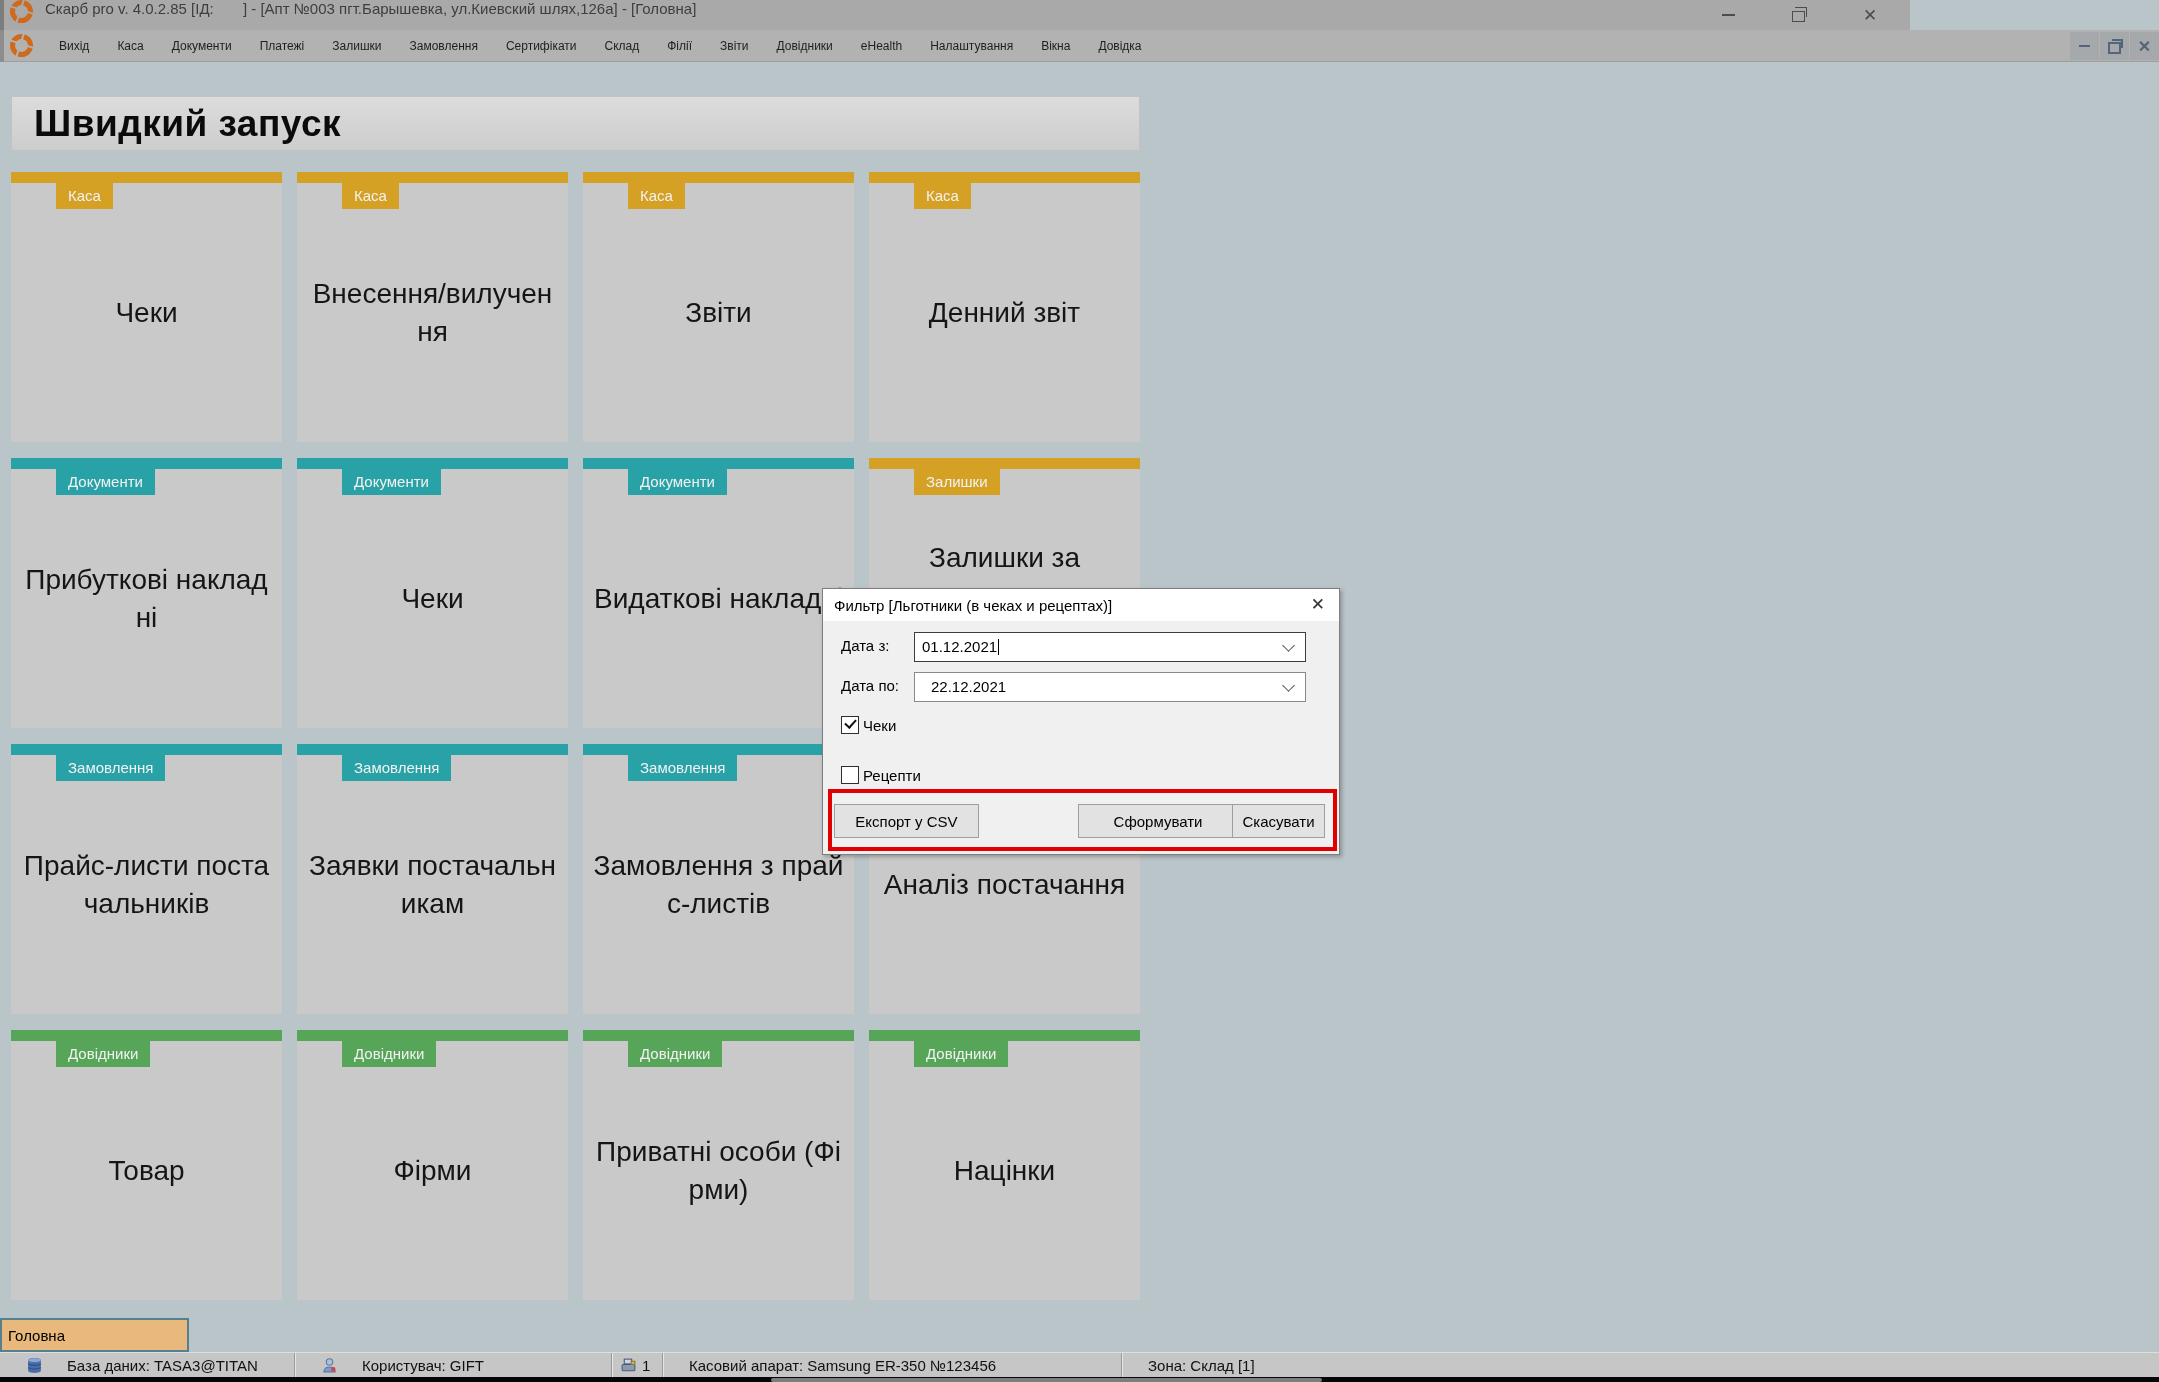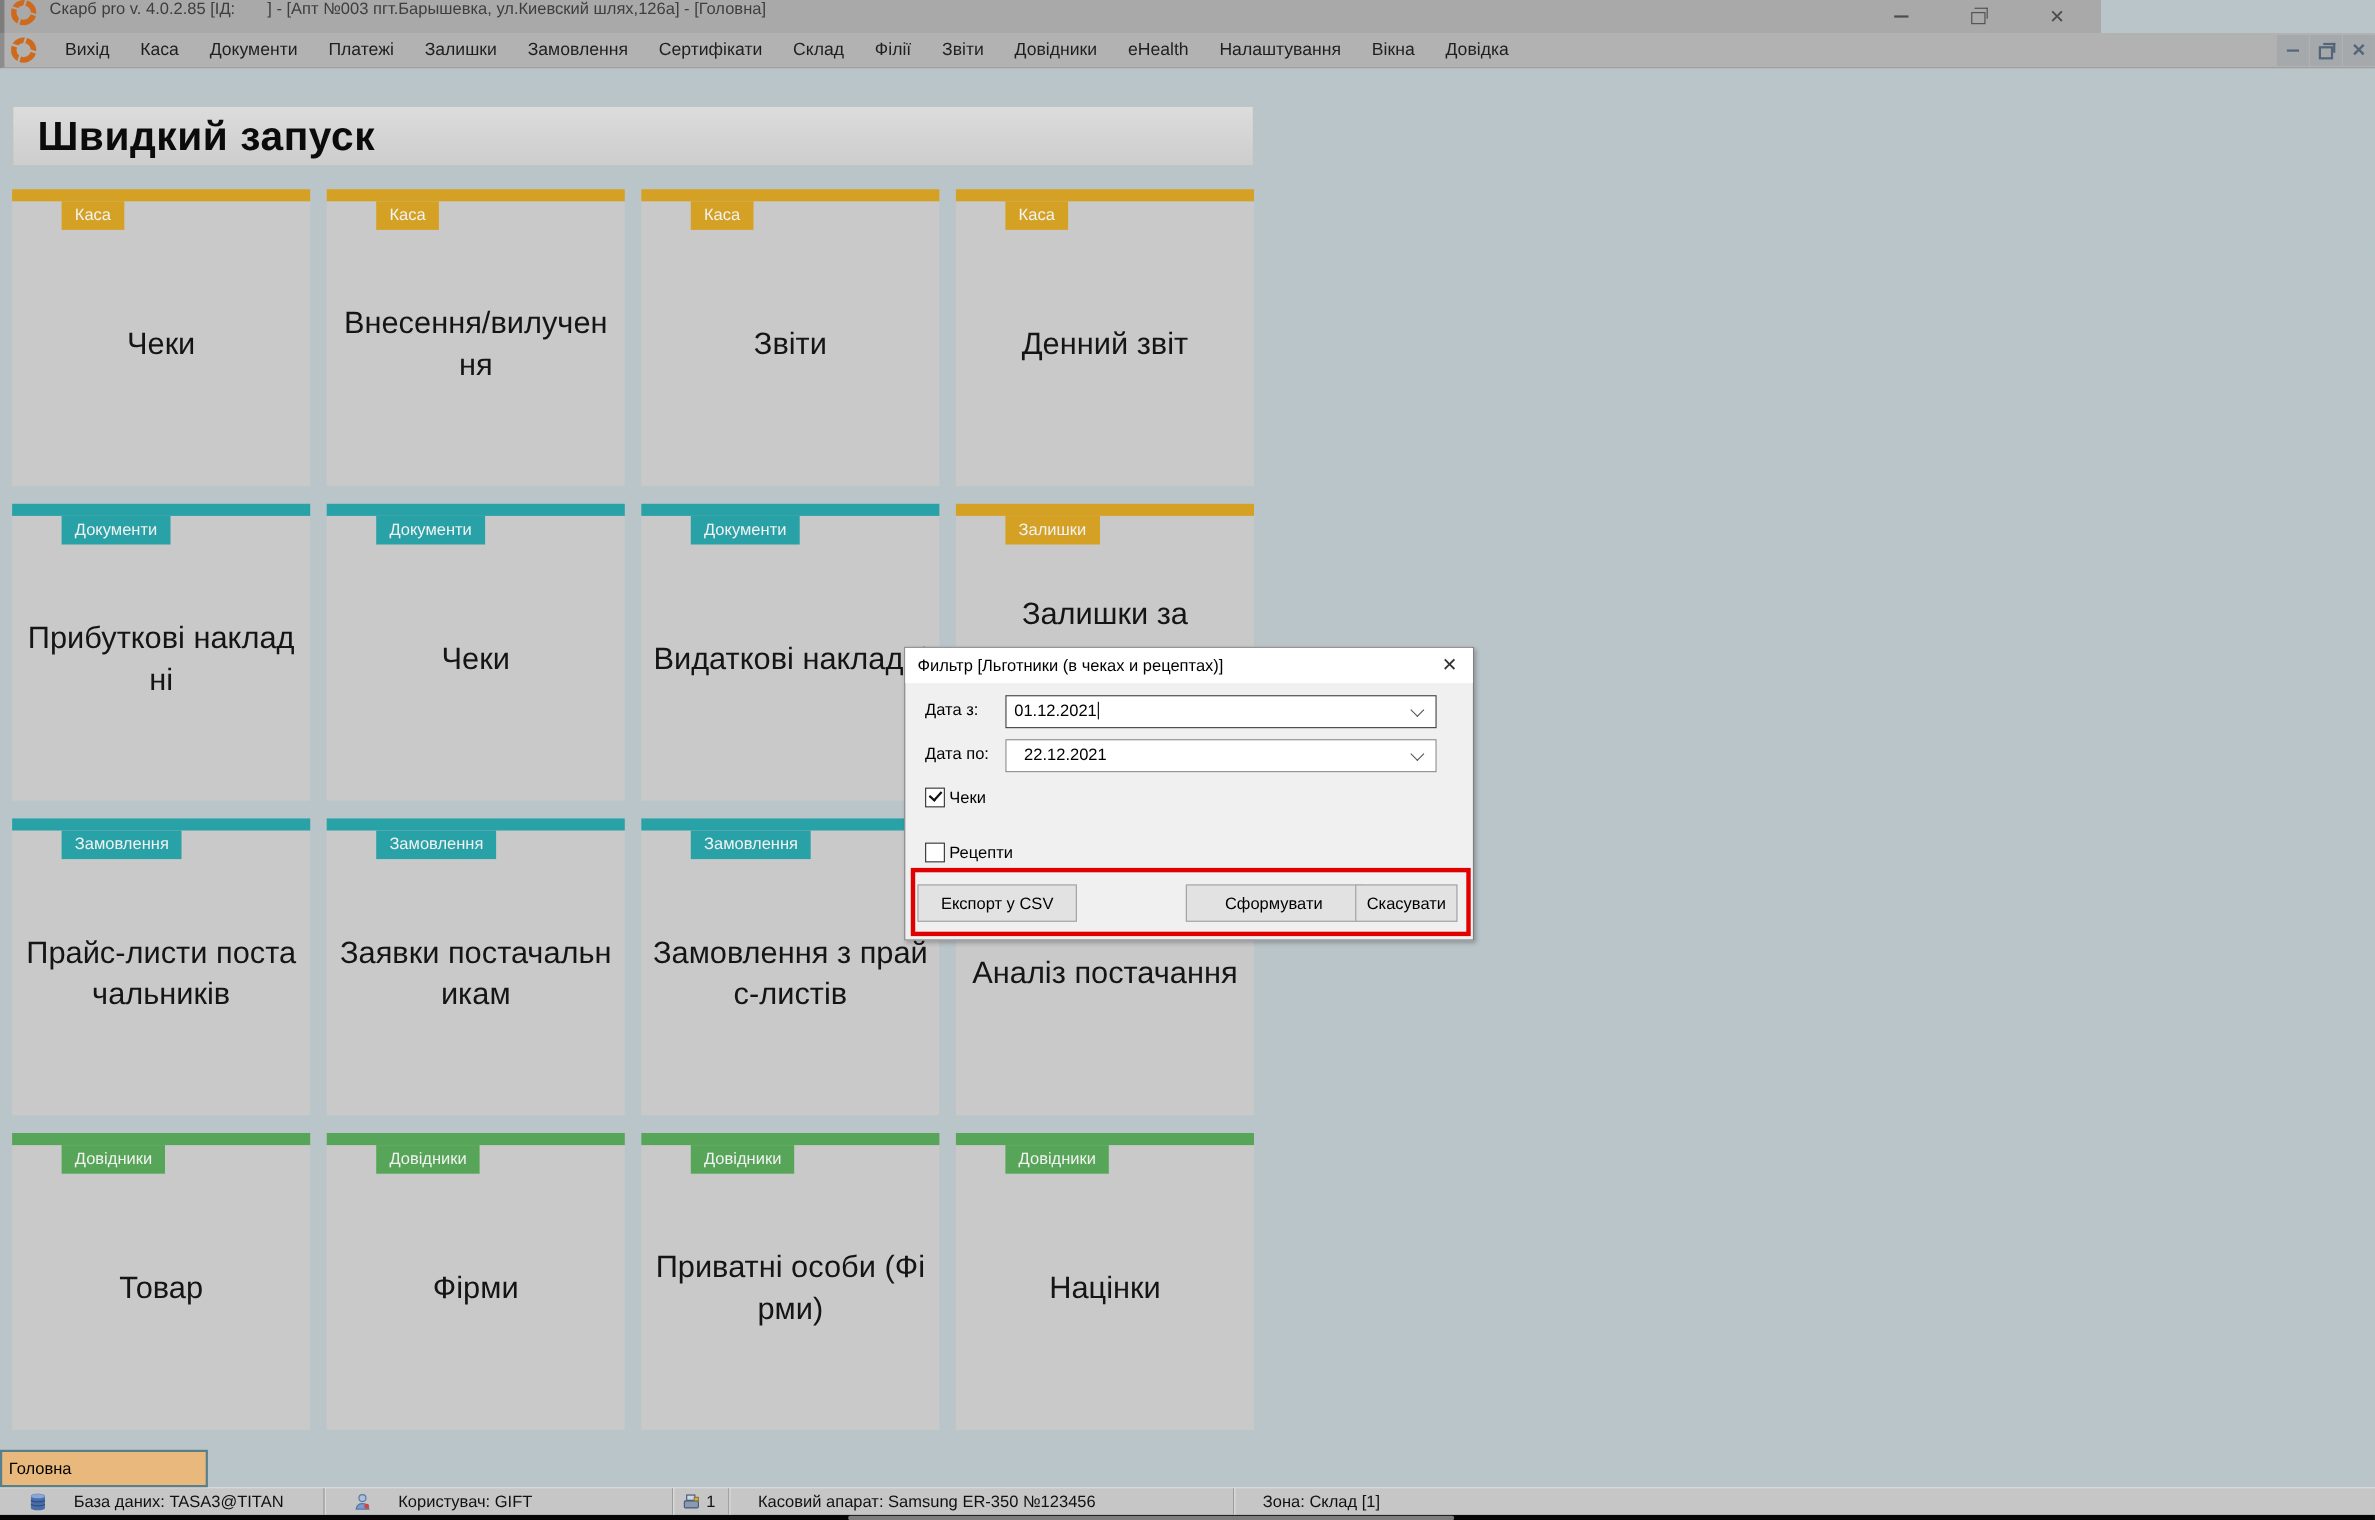--- a/index.html
+++ b/index.html
@@ -33,21 +33,21 @@
   .glyph-restore{position:relative;width:11px;height:9px;border:1.5px solid #4c4c4c;background:transparent;margin-top:3px;}
   .glyph-restore::before{content:"";position:absolute;left:2px;top:-5px;width:11px;height:9px;border:1.5px solid #4c4c4c;border-bottom:none;border-left:none;}
   
   .menubar{
     position:absolute;left:0;top:30px;width:2159px;height:32px;
     background:#b2b2b2;display:flex;align-items:center;
     border-left:4px solid #8d8d8d;border-bottom:1px solid #9e9e9e;box-sizing:border-box;
   }
   .menubar .app-logo{background:#b2b2b2;}
   .menubar .app-logo::before,.menubar .app-logo::after{background:#b2b2b2;}
-  .menu-item{font-size:16px;color:#1f1f1f;padding:0 14px;cursor:default;}
+  .menu-item{font-size:12px;color:#1f1f1f;padding:0 14px;cursor:default;}
   .mdi-controls{position:absolute;right:0;top:2px;height:28px;display:flex;}
   .mdi-btn{width:29px;height:28px;background:#a5a9ab;display:flex;align-items:center;justify-content:center;color:#54657a;font-weight:bold;border-left:1px solid #b2b2b2;}
   .mdi-btn .glyph-min{border-color:#54657a;width:11px;}
   .mdi-restore{position:relative;width:9px;height:8px;border:2px solid #54657a;margin-top:3px;}
   .mdi-restore::before{content:"";position:absolute;left:2px;top:-5px;width:9px;height:7px;border:2px solid #54657a;border-bottom:none;border-left:none;}
   
   .ql-header{
     position:absolute;left:11px;top:96px;width:1129px;height:55px;
     background:linear-gradient(#dcdcdc,#cdcdcd);border:1px solid #c2c2c2;box-sizing:border-box;
     display:flex;align-items:center;

